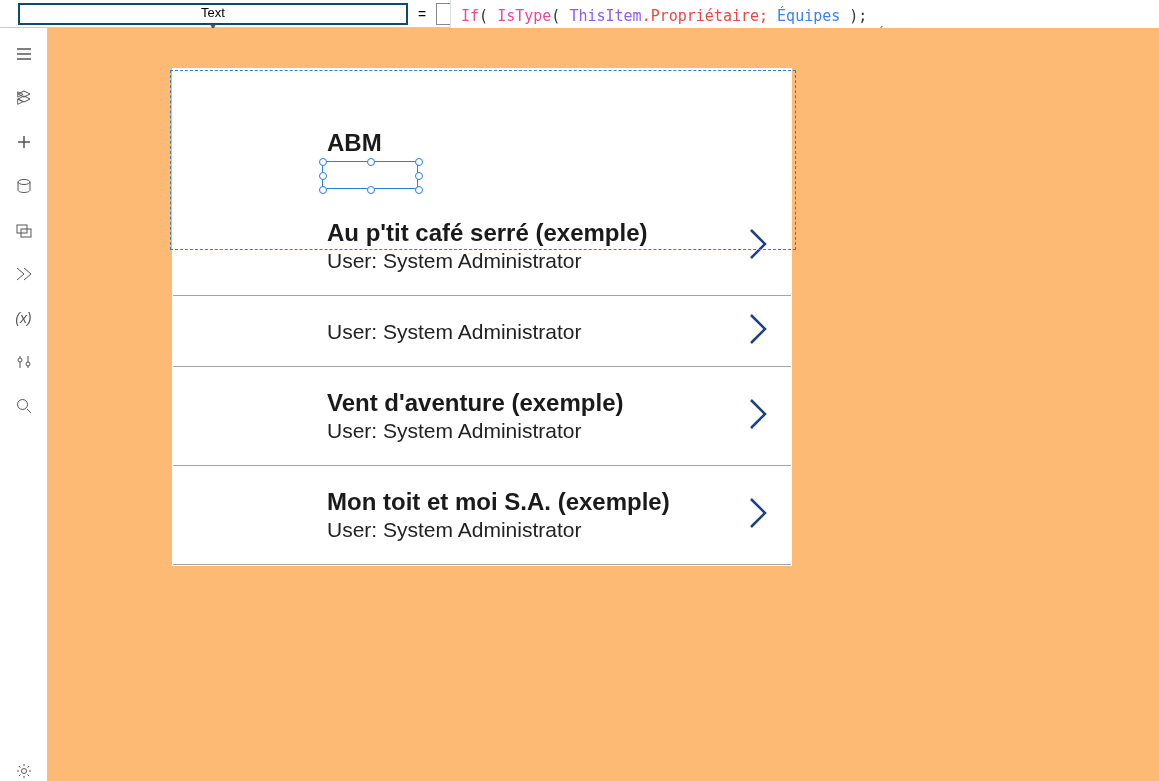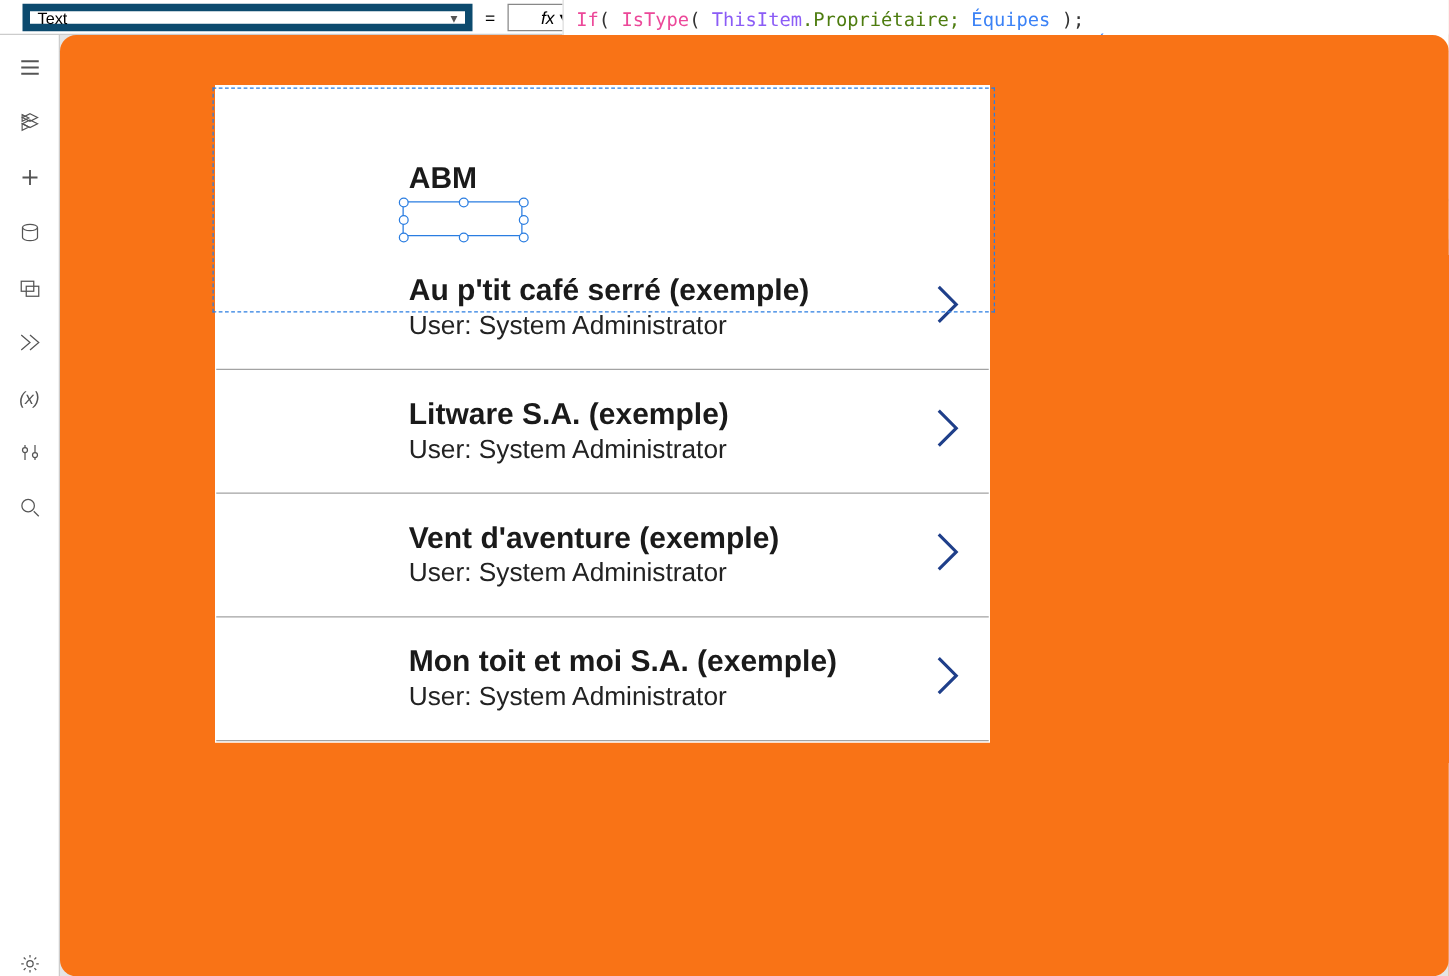--- a/index.html
+++ b/index.html
@@ -12,30 +12,31 @@
   position: relative;
 }
 .top-bar {
   display: flex;
   align-items: flex-start;
   background: #fff;
   border-bottom: 1px solid #ccc;
   height: 28px;
 }
 .property-select {
-  width: 360px;
+  width: 390px;
   height: 22px;
   margin: 3px 0 0 18px;
-  border: 6px solid #0c4a6e;
+  border: 2px solid #0c4a6e;
   background: #fff;
   display: flex;
   align-items: center;
   padding: 0 6px;
   font-size: 13px;
   justify-content: space-between;
+  flex-direction: column;
 }
 .property-select .chev { font-size: 11px; color:#555; }
 .eq {
   padding: 6px 10px 0 10px;
   font-size: 14px;
 }
 .fx-box {
   width: 73px;
   height: 22px;
   margin-top: 3px;
@@ -103,23 +104,22 @@
   cursor:pointer;
 }
 .rail-spacer { flex:1; }
 
 .canvas-bg {
   position: absolute;
   left: 48px;
   top: 28px;
   right: 0;
   bottom: 0;
-  background: #f97316;
+  background: #fdba74;
   overflow: hidden;
-  border-radius: 13px;
 }
 .app-canvas {
   position: absolute;
   left: 124px;
   top: 40px;
   width: 620px;
   background: #fff;
   border: 1px solid #fff;
 }
 .selection-box {
@@ -162,21 +162,21 @@
   position: absolute;
 }
 .sel-text-box {
   position: absolute;
   border: 1px solid #2a7de1;
 }
 
 
 .fn { color: #ec4899; }
 .this { color: #8b5cf6; }
-.prop { color: #4d7c0f; }
+.prop { color: #ef4444; }
 .table { color: #3b82f6; }
 .str { color: #b0302a; }
 .op { color: #333; }
 .field { color: #1a6fb0; }
 </style>
 </head>
 <body>
 
 <div class="top-bar">
   <div class="property-select">
@@ -295,21 +295,20 @@
         </div>
       </div>
       <div class="item">
         <div class="title">Au p'tit café serré (exemple)</div>
         <div class="sub">User: System Administrator</div>
         <div class="arrow"><svg width="24" height="36" viewBox="0 0 24 36">
             <path d="M4 4l14 14L4 32" stroke="#1f3f8a" stroke-width="2.5" fill="none"></path>
           </svg></div>
       </div>
       <div class="item">
-        <div class="title">Litware S.A. (exemple)</div>
         <div class="sub">User: System Administrator</div>
         <div class="arrow"><svg width="24" height="36" viewBox="0 0 24 36">
             <path d="M4 4l14 14L4 32" stroke="#1f3f8a" stroke-width="2.5" fill="none"></path>
           </svg></div>
       </div>
       <div class="item">
         <div class="title">Vent d'aventure (exemple)</div>
         <div class="sub">User: System Administrator</div>
         <div class="arrow"><svg width="24" height="36" viewBox="0 0 24 36">
             <path d="M4 4l14 14L4 32" stroke="#1f3f8a" stroke-width="2.5" fill="none"></path>

